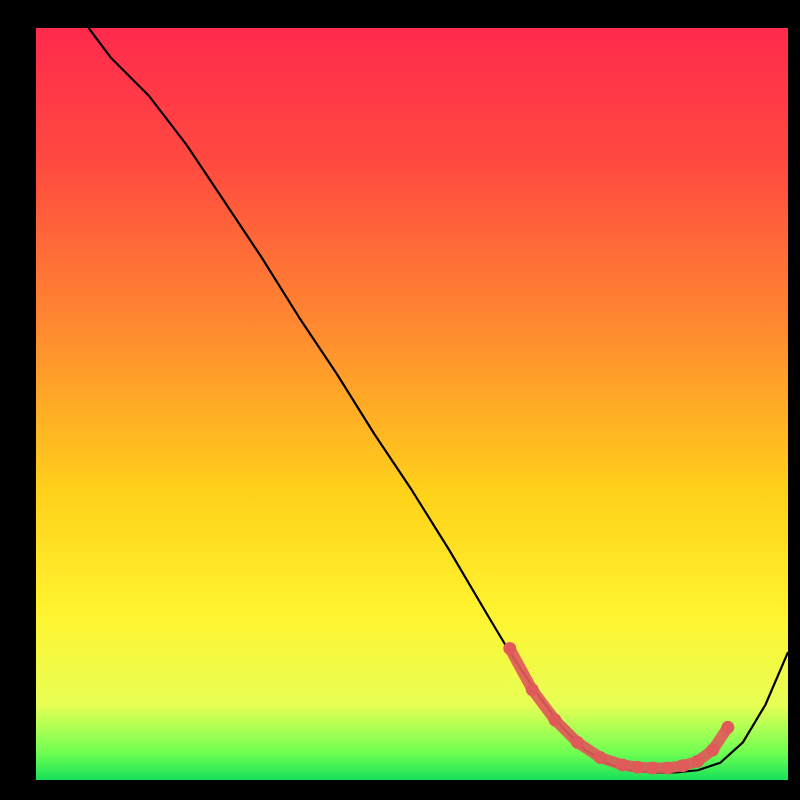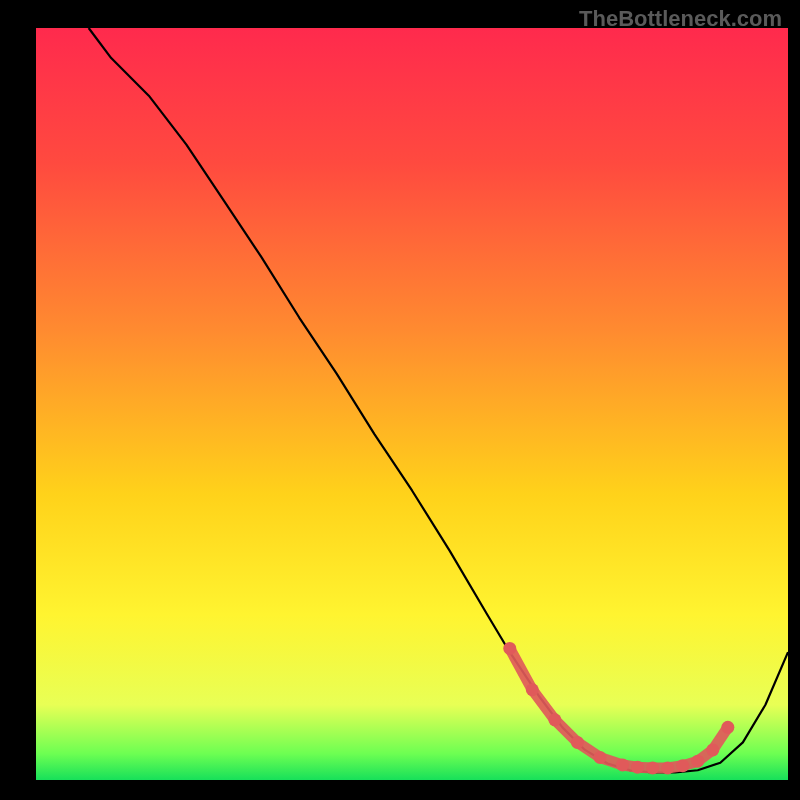--- a/index.html
+++ b/index.html
@@ -29,21 +29,20 @@
   svg.plot {
     position: absolute;
     top: 0;
     left: 0;
   }
 </style>
 </head>
 <body>
 
 <div class="container">
-  <div class="watermark">TheBottleneck.com</div>
   <svg class="plot" width="800" height="800" viewBox="0 0 800 800">
       <defs>
         <linearGradient id="bg-grad" x1="0" y1="0" x2="0" y2="1">
           <stop offset="0%" stop-color="#ff2a4d"></stop>
           <stop offset="18%" stop-color="#ff4a3f"></stop>
           <stop offset="40%" stop-color="#ff8a30"></stop>
           <stop offset="62%" stop-color="#ffd21a"></stop>
           <stop offset="78%" stop-color="#fff430"></stop>
           <stop offset="90%" stop-color="#e8ff55"></stop>
           <stop offset="96.5%" stop-color="#6dff52"></stop>

